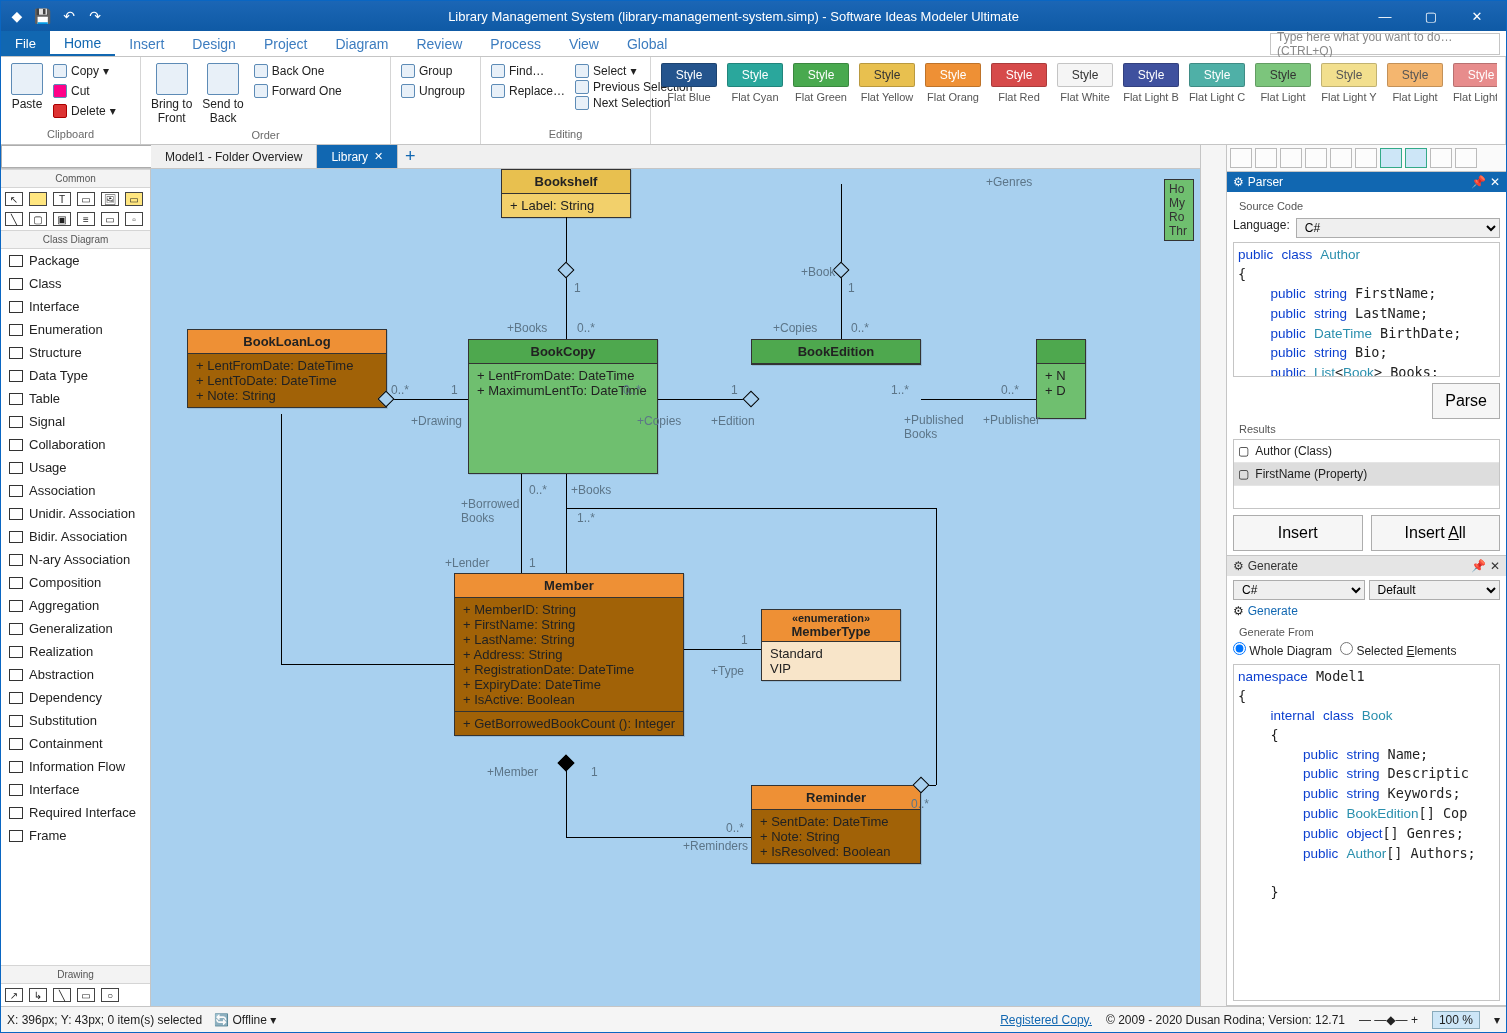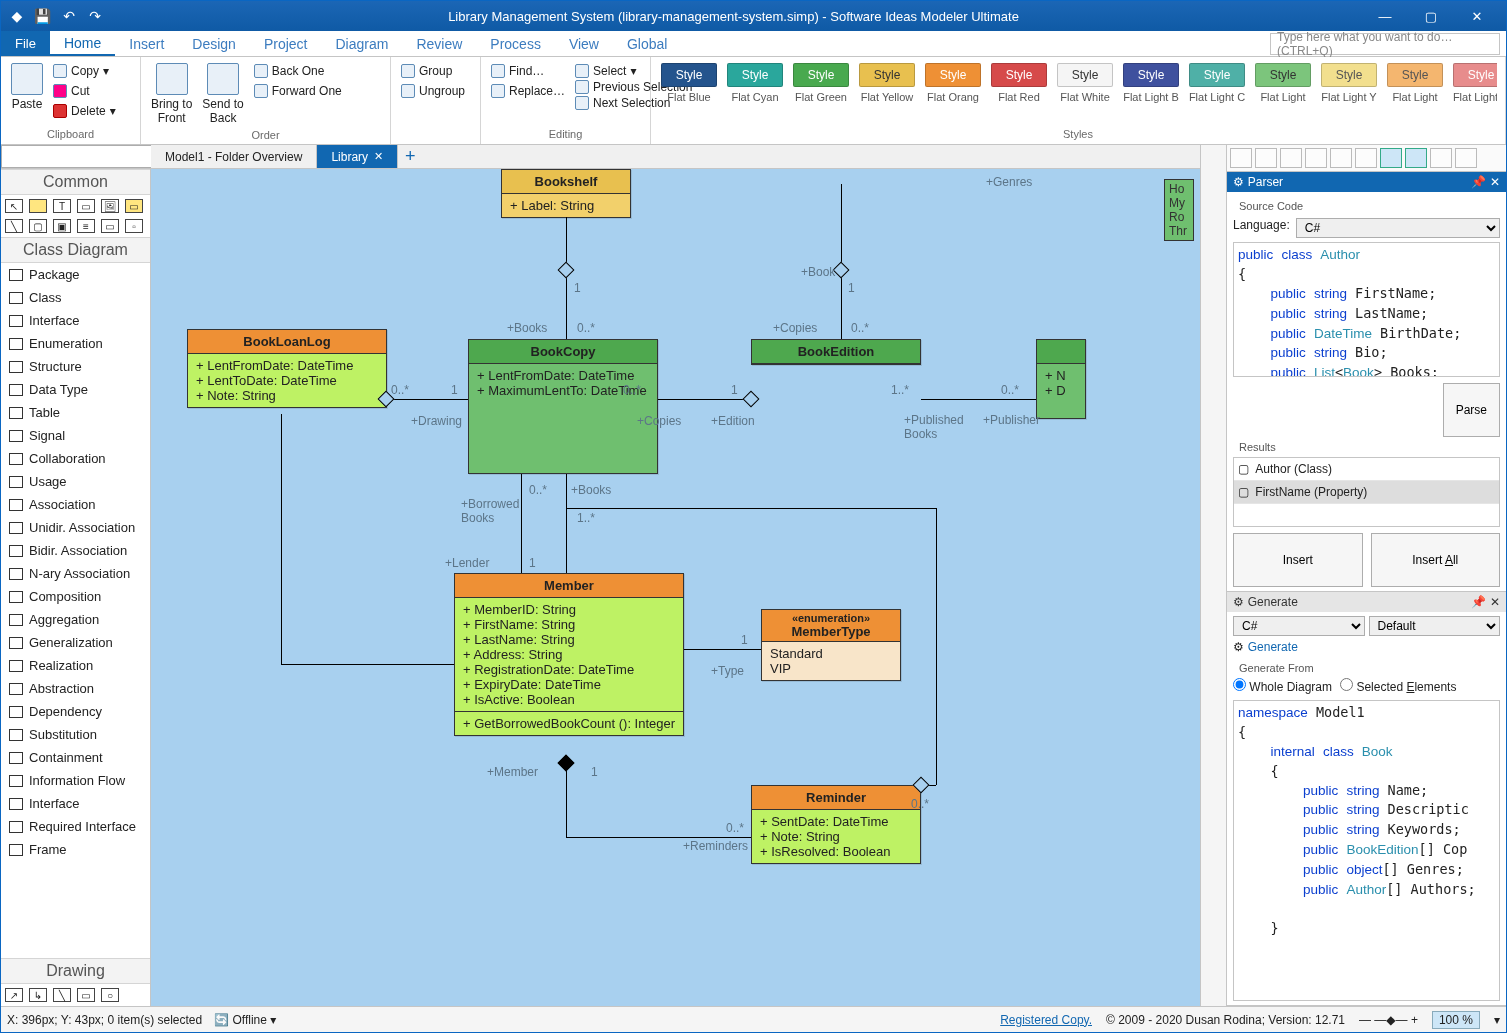--- a/index.html
+++ b/index.html
@@ -22,51 +22,51 @@
 .big-btn .ico{width:32px;height:32px;border:1px solid #5d8bb6;border-radius:2px;background:#e8f0f8;}
 .small-btn{display:flex;align-items:center;gap:4px;cursor:pointer;padding:1px 2px;white-space:nowrap;}
 .small-btn .mini{width:14px;height:14px;border:1px solid #5d8bb6;background:#e8f0f8;border-radius:2px;}
 .style-chip{border:1px solid rgba(0,0,0,0.2);border-radius:2px;height:24px;min-width:56px;display:flex;align-items:center;justify-content:center;color:#fff;font-size:12px;cursor:pointer;margin:2px;}
 .style-col{display:flex;flex-direction:column;align-items:center;}
 .style-lab{font-size:11px;color:#555;margin-top:2px;white-space:nowrap;}
 .main{flex:1;display:flex;min-height:0;}
 .leftpanel{width:150px;border-right:1px solid #c5c5c5;display:flex;flex-direction:column;background:#fff;}
 .panel-search{border-bottom:1px solid #c5c5c5;height:24px;display:flex;}
 .panel-search input{flex:1;border:none;padding:0 4px;}
-.panel-hdr{background:#f3f3f3;border-top:1px solid #d5d5d5;border-bottom:1px solid #d5d5d5;text-align:center;font-size:16px;padding:3px 0;color:#555;}
+.panel-hdr{background:#f3f3f3;border-top:1px solid #d5d5d5;border-bottom:1px solid #d5d5d5;text-align:center;font-size:10px;padding:3px 0;color:#555;}
 .tool-strip{display:flex;flex-wrap:wrap;padding:4px;gap:6px;}
 .tool-strip .t{width:18px;height:14px;border:1px solid #444;cursor:pointer;font-size:10px;display:flex;align-items:center;justify-content:center;}
 .tool-list{flex:1;overflow:auto;font-size:13px;}
 .tool-list .item{display:flex;align-items:center;gap:6px;padding:4px 8px;cursor:pointer;white-space:nowrap;}
 .tool-list .item .icn{width:14px;height:12px;border:1px solid #333;font-size:9px;display:flex;align-items:center;justify-content:center;}
 .center-area{flex:1;display:flex;flex-direction:column;min-width:0;}
 .doc-tabs{height:24px;background:#f0f0f0;border-bottom:1px solid #c5c5c5;display:flex;align-items:stretch;}
 .doc-tab{padding:0 14px;display:flex;align-items:center;gap:6px;font-size:12px;cursor:pointer;border-right:1px solid #c5c5c5;}
 .doc-tab.active{background:#1167b1;color:#fff;}
 .add-tab{width:24px;display:flex;align-items:center;justify-content:center;color:#1167b1;font-size:18px;cursor:pointer;}
 .canvas{flex:1;background:#a8d0ef;position:relative;overflow:hidden;}
 .umlbox{position:absolute;border:1px solid #333;font-size:13px;box-shadow:1px 1px 0 rgba(0,0,0,0.1);}
 .umlbox .hdr{text-align:center;font-weight:bold;padding:4px 6px;border-bottom:1px solid #333;}
 .umlbox .sec{padding:4px 8px;}
 .umlbox .sec div{white-space:nowrap;}
-.c-orange{background:#bef264;}.c-orange .hdr{background:#ee9035;}
+.c-orange{background:#a16207;}.c-orange .hdr{background:#ee9035;}
 .c-green{background:#6fbf6f;}.c-green .hdr{background:#4ea84e;}
 .c-yellow{background:#f2d06b;}.c-yellow .hdr{background:#e8c04f;}
 .edge-label{position:absolute;font-size:12px;color:#5c7588;white-space:nowrap;}
 .conn{position:absolute;background:#000;}
 .conn.h{height:1px;} .conn.v{width:1px;}
 .diamond{position:absolute;width:12px;height:12px;border:1px solid #000;transform:rotate(45deg);background:#a8d0ef;}
 .diamond.f{background:#000;}
 .right-area{display:flex;}
 .side-toolbar{width:26px;background:#f5f5f5;border-left:1px solid #c5c5c5;display:flex;flex-direction:column;align-items:center;padding-top:2px;gap:0px;}
 .rightpanel{width:280px;border-left:1px solid #c5c5c5;display:flex;flex-direction:column;font-size:12px;}
 .rpanel-hdr{background:#1167b1;color:#fff;padding:3px 6px;display:flex;align-items:center;gap:4px;}
 .rpanel-sec{border-bottom:1px solid #c5c5c5;}
 .fieldset-title{font-size:11px;color:#555;padding:4px 6px;}
-.btn{border:1px solid #adadad;background:#f6f6f6;padding:19px 12px;cursor:pointer;font-size:12px;}
+.btn{border:1px solid #adadad;background:#f6f6f6;padding:8px 12px;cursor:pointer;font-size:16px;}
 .code{font-family:Consolas,monospace;font-size:13.5px;white-space:pre;overflow:auto;border:1px solid #c5c5c5;background:#fff;padding:2px 4px;line-height:1.4;}
 .kw{color:#0b3fcf;} .tp{color:#2a8fad;}
 .statusbar{height:26px;border-top:1px solid #c5c5c5;background:#f5f5f5;display:flex;align-items:center;font-size:12px;padding:0 6px;gap:12px;}
 .statusbar .right{margin-left:auto;display:flex;align-items:center;gap:14px;}
 select,input[type=text]{font-size:12px;border:1px solid #adadad;padding:1px 4px;}
 .results-item{display:flex;align-items:center;gap:6px;padding:4px;border-bottom:1px solid #e5e5e5;}
 .tool-icon-row{display:flex;gap:3px;padding:3px;flex-wrap:wrap;}
 .tool-icon-row .ti{width:22px;height:20px;border:1px solid #bbb;background:#fcfcfc;cursor:pointer;}
 .close-x{font-size:11px;}
 .stereotype{text-align:center;font-size:11px;}
@@ -238,21 +238,20 @@
         </div>
         <div class="style-col">
           <div class="style-chip" style="background: rgb(244, 182, 111); color: rgb(85, 85, 85);">Style</div>
           <div class="style-lab">Flat Light</div>
         </div>
         <div class="style-col">
           <div class="style-chip" style="background: rgb(231, 140, 140); color: rgb(255, 255, 255);">Style</div>
           <div class="style-lab">Flat Light R</div>
         </div>
       </div>
-    <div class="group-label">Styles</div>
   </div>
 </div>
 
 <div class="main">
 
   <div class="leftpanel">
     <div class="panel-search">
         <input type="text" style="">
         <div style="width:24px;display:flex;align-items:center;justify-content:center;border-left:1px solid #c5c5c5">🔍</div>
       </div>

